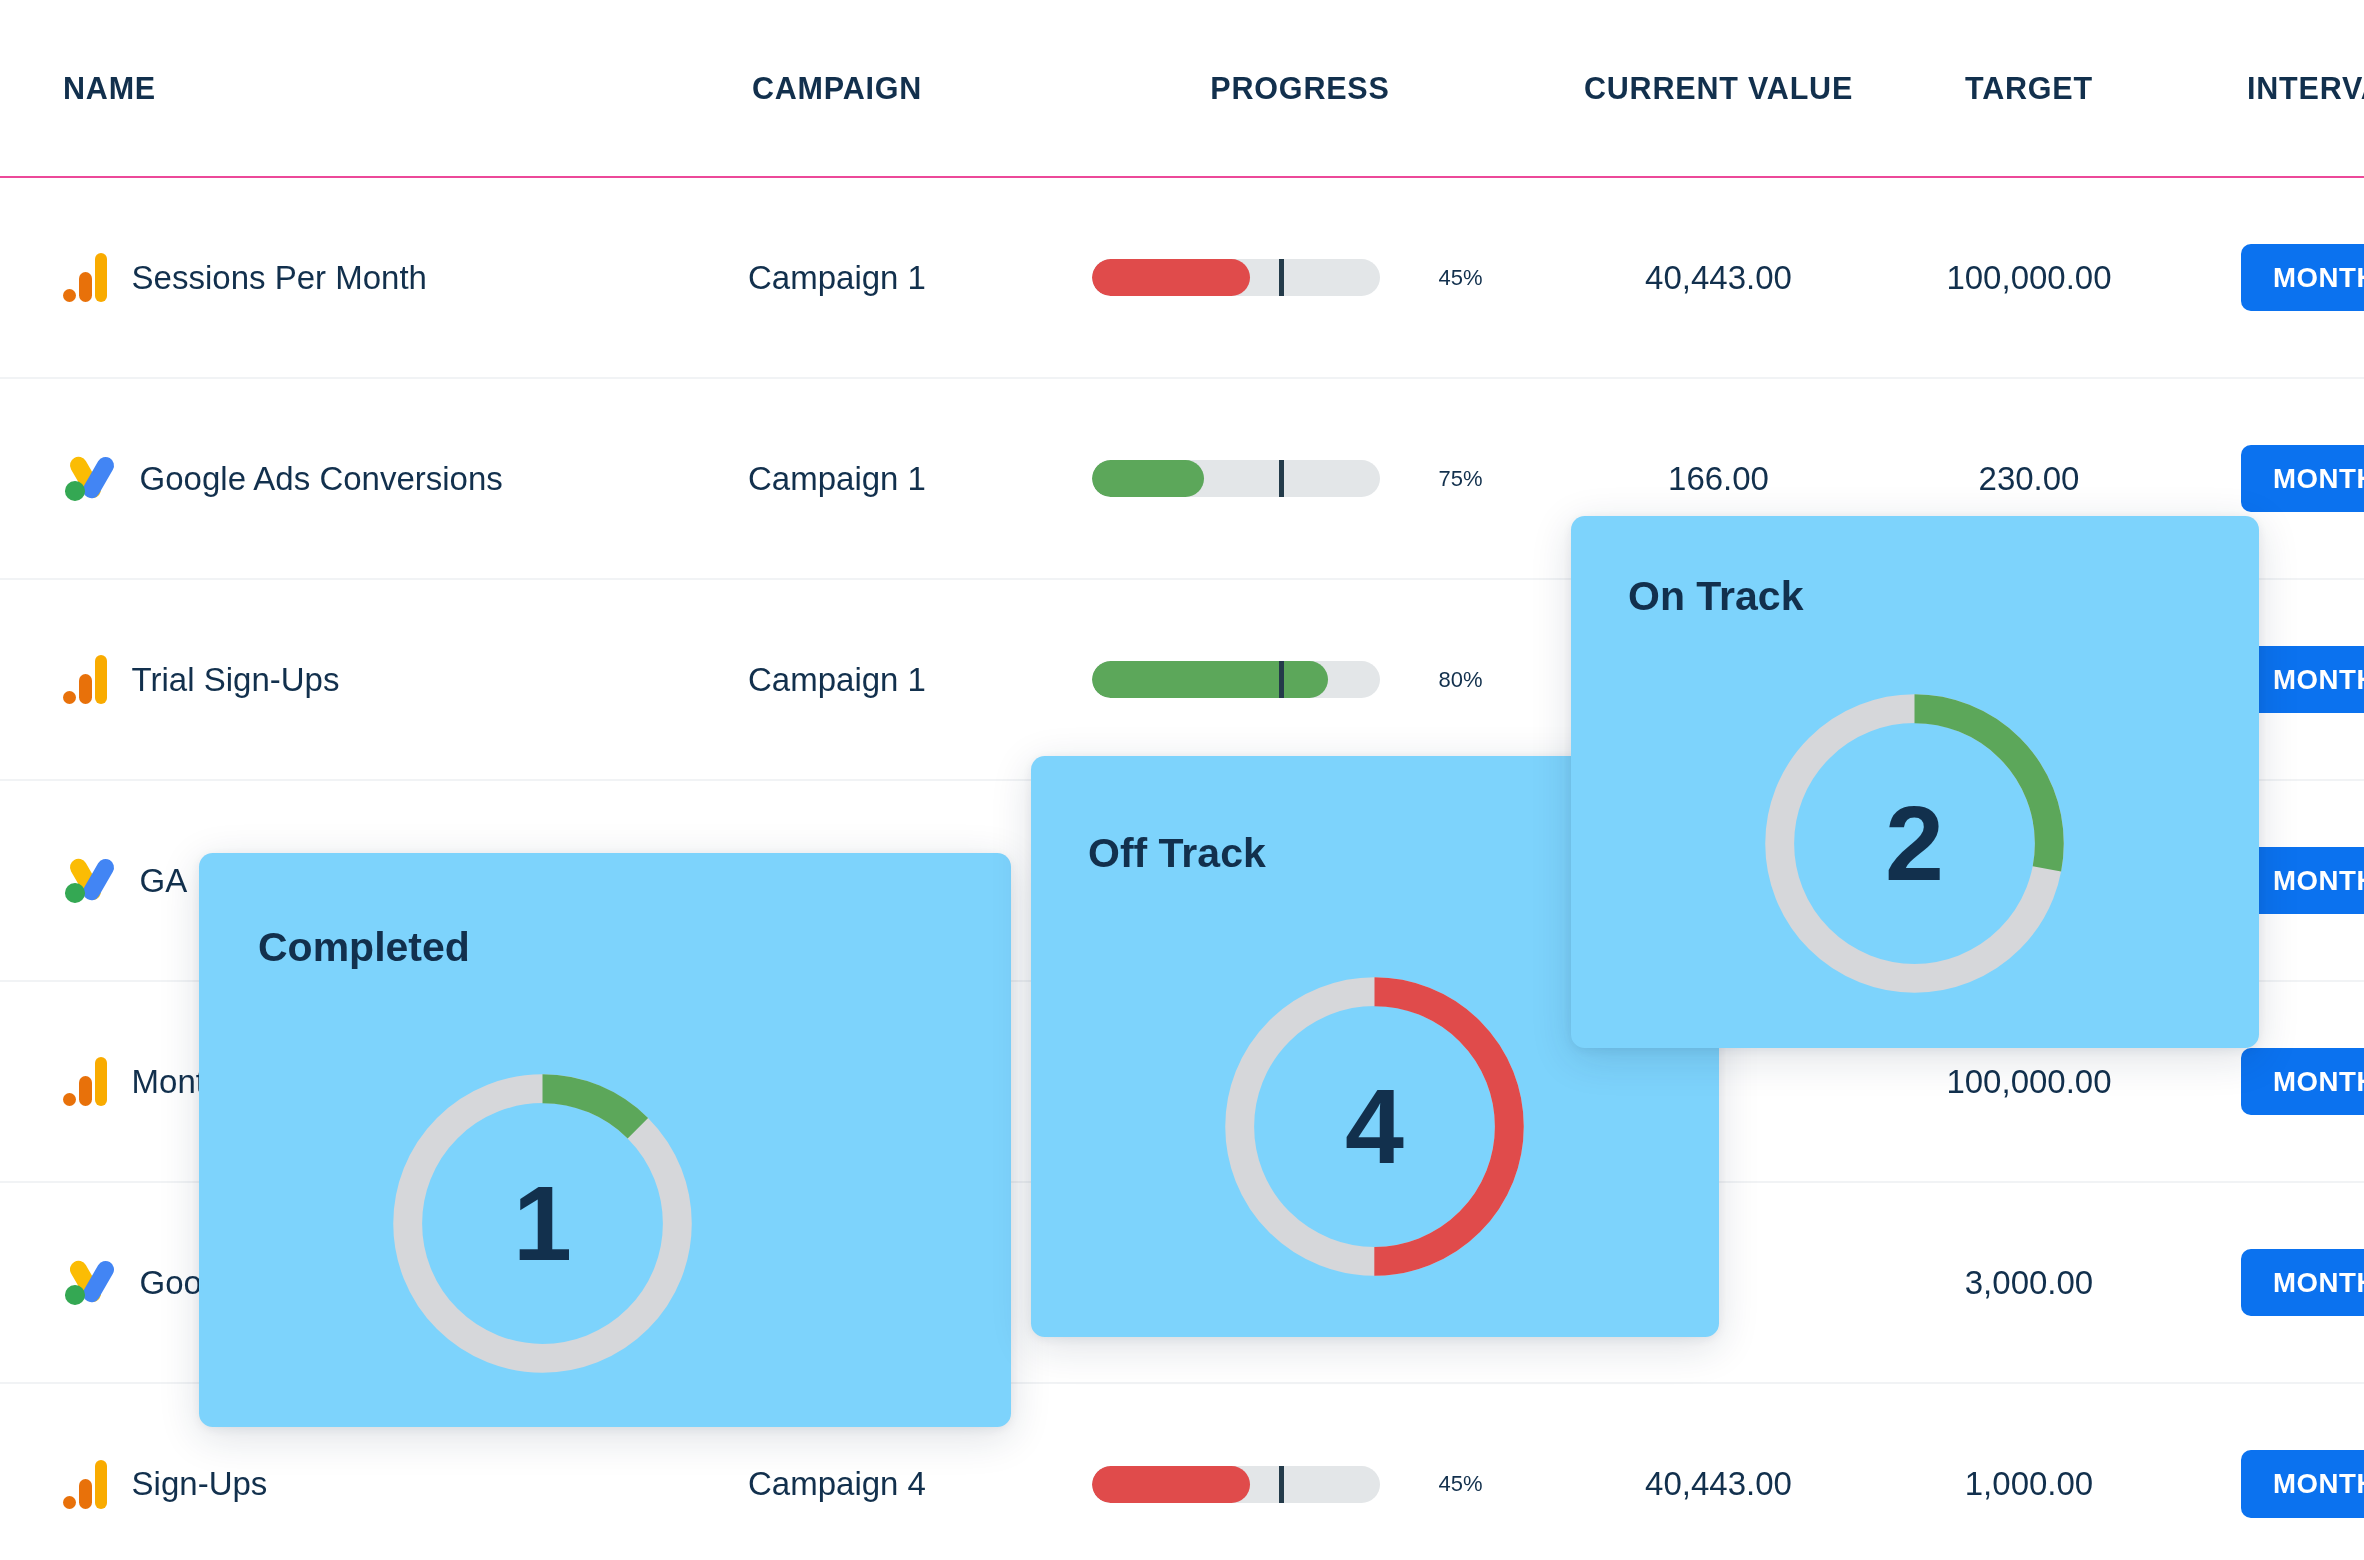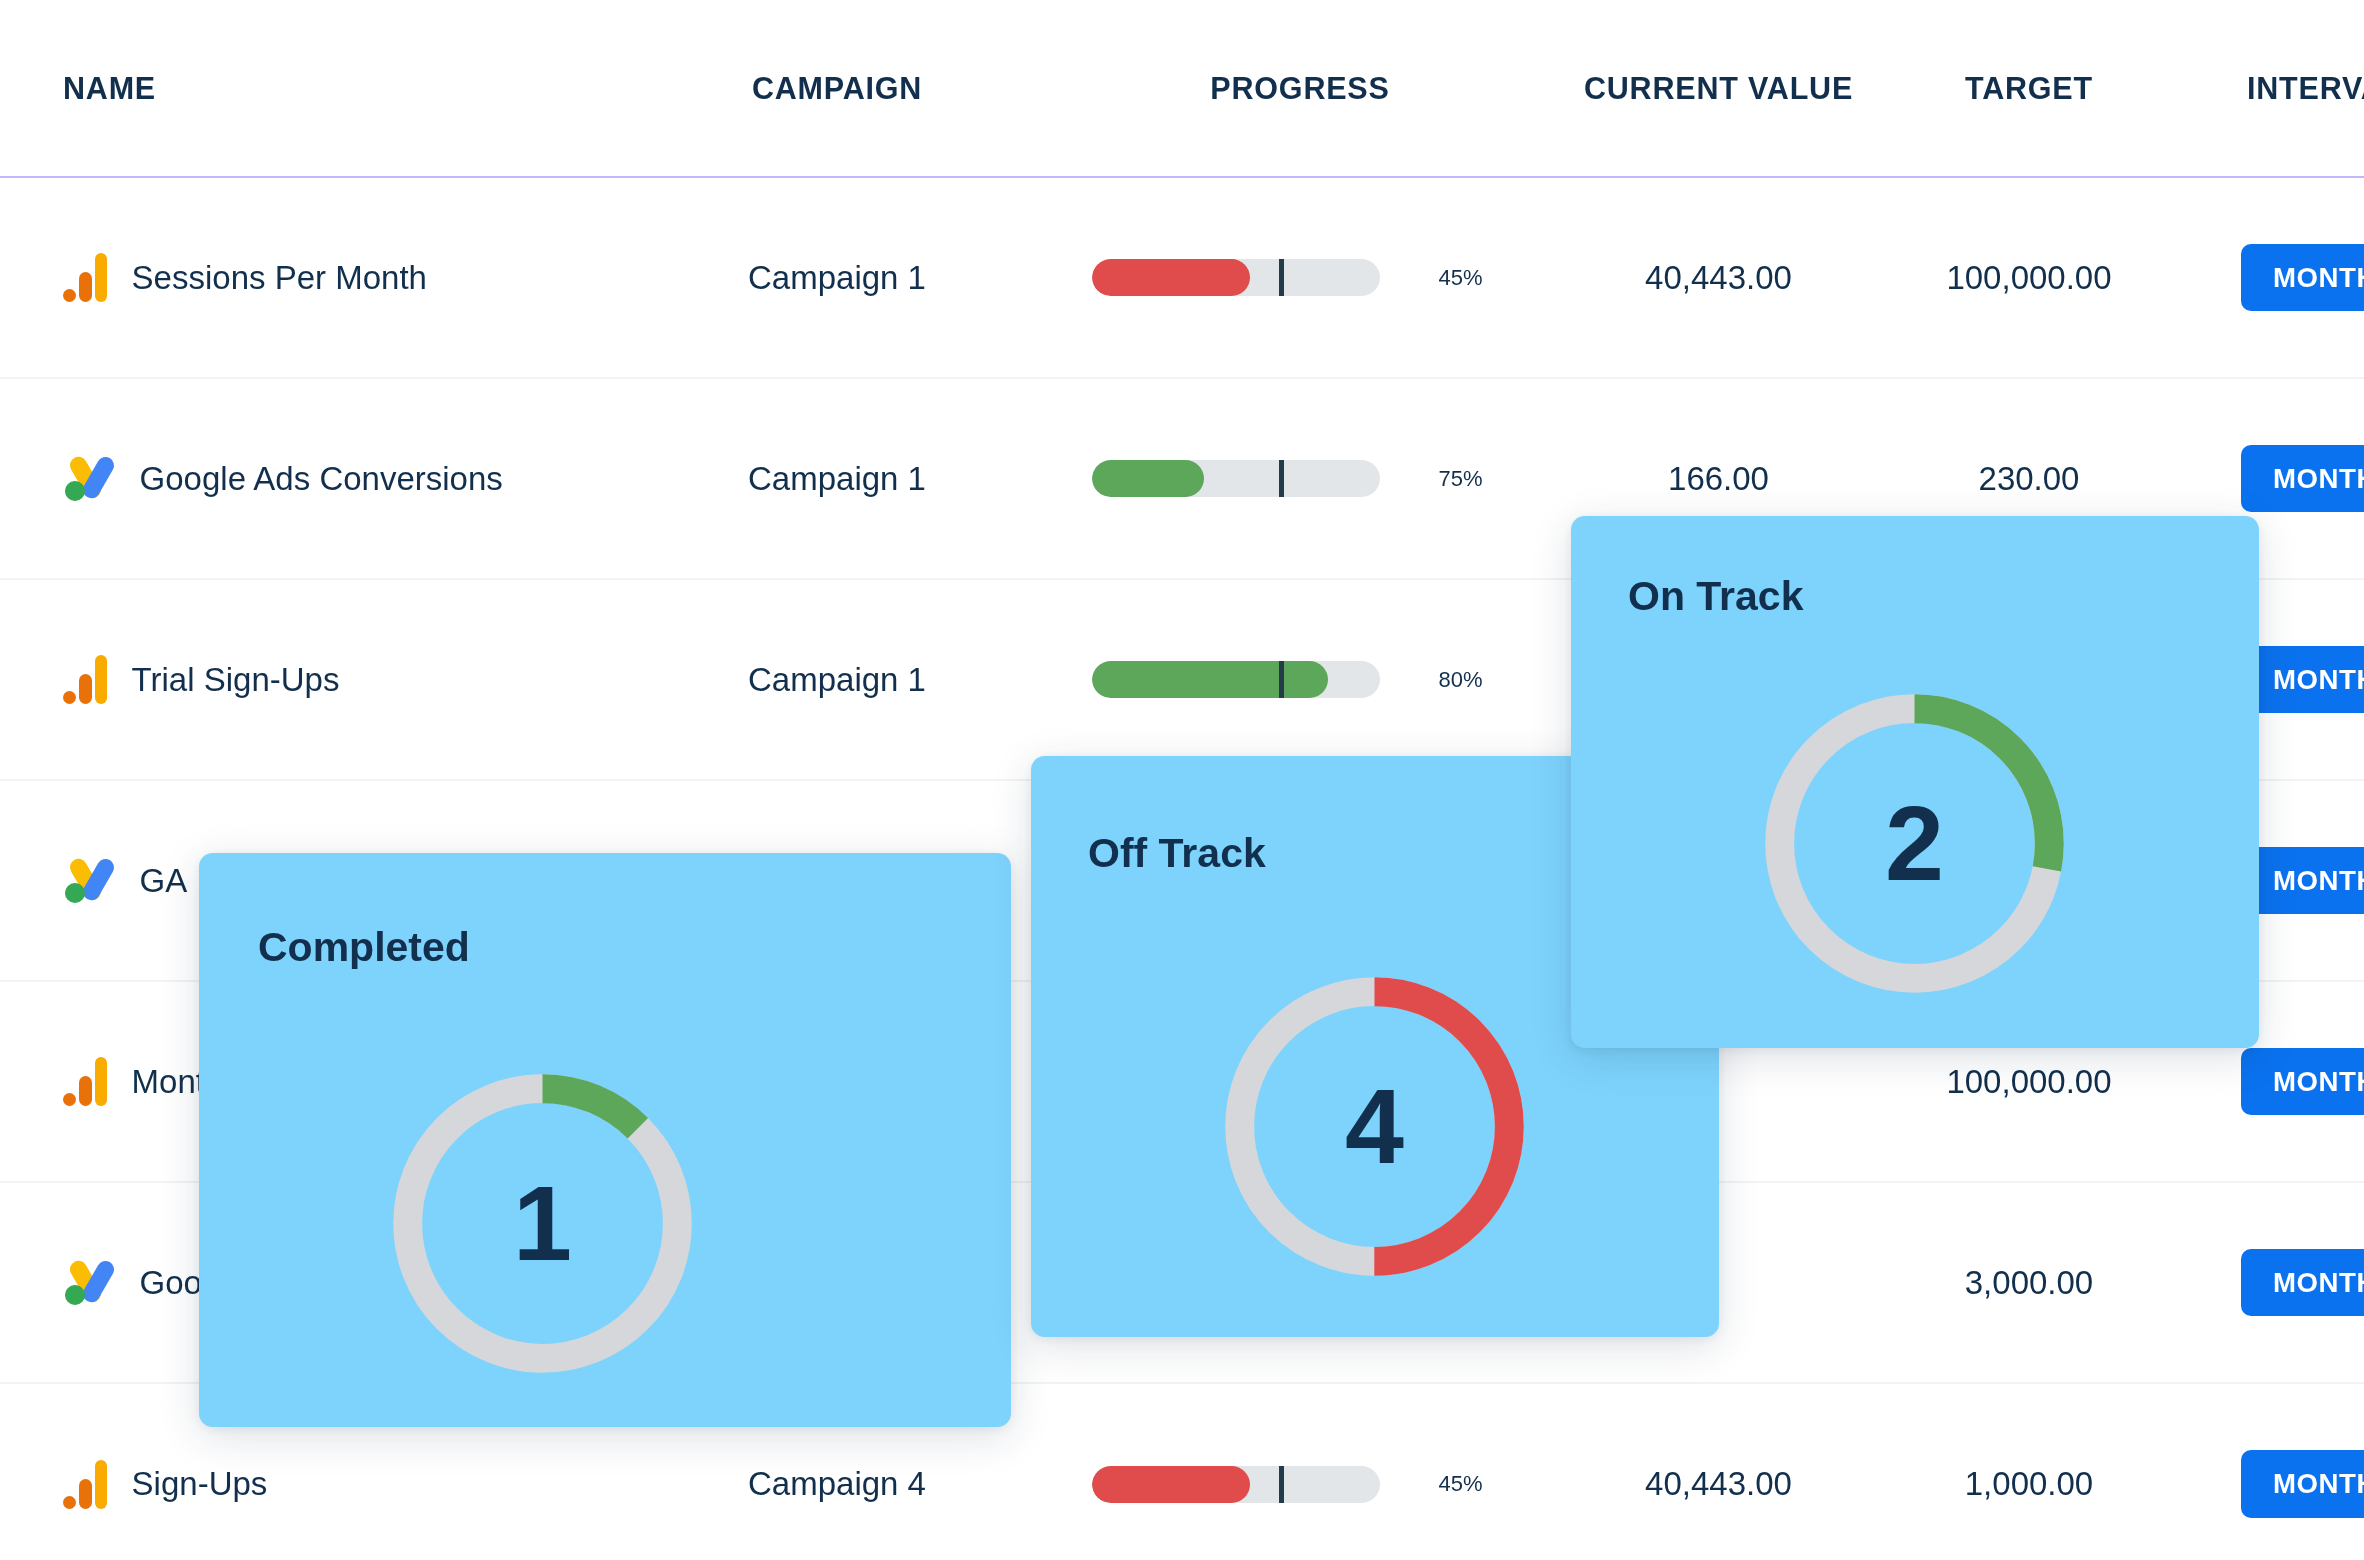--- a/index.html
+++ b/index.html
@@ -30,21 +30,21 @@
   }
 
   .goal-table thead th {
     height: 177px;
     vertical-align: middle;
     font-size: 30.5px;
     font-weight: 700;
     letter-spacing: 0.8px;
     color: #12304d;
     text-transform: uppercase;
-    border-bottom: 2px solid #c4b5fd;
+    border-bottom: 2px solid #ec4899;
   }
 
   .goal-table tbody td {
     height: 201px;
     vertical-align: middle;
     font-size: 33px;
     font-weight: 400;
     color: #12304d;
     border-bottom: 2px solid #f1f3f5;
   }

